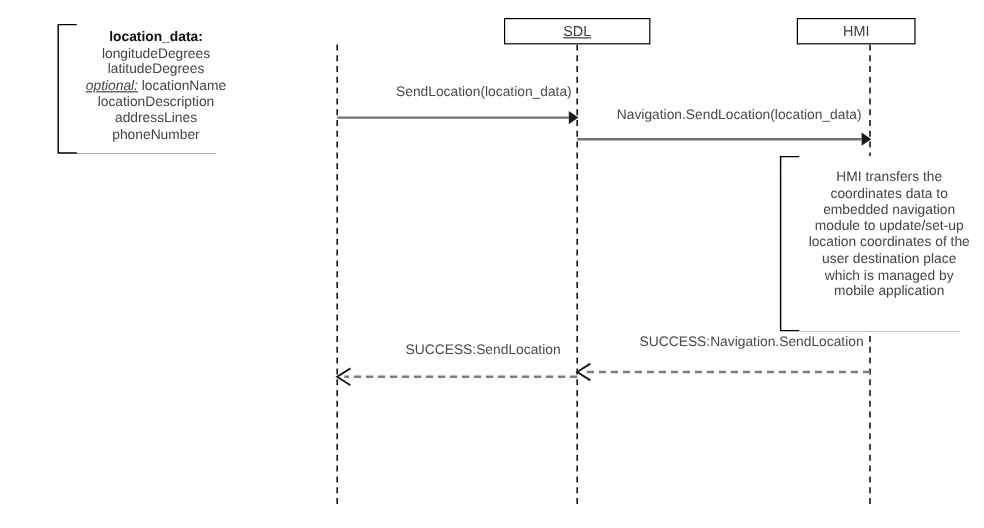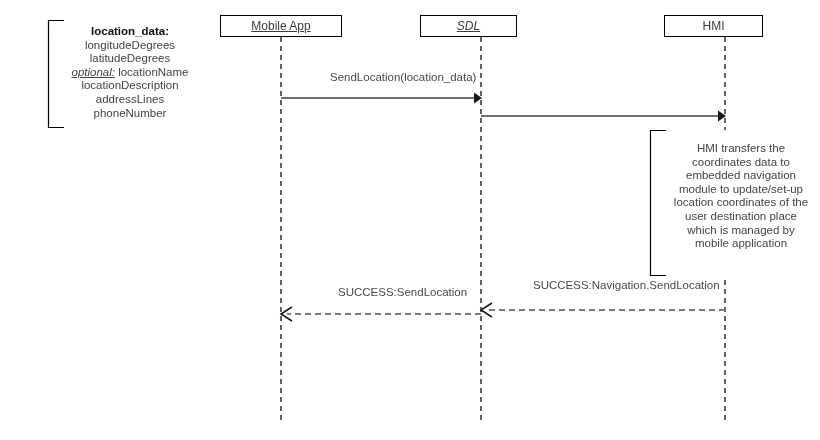--- a/index.html
+++ b/index.html
@@ -117,25 +117,22 @@
       <line x1="725" y1="310" x2="487" y2="310" stroke="#7d7d7d" stroke-width="2" stroke-dasharray="6 4"></line>
       <path d="M 492 303 L 481 310 L 492 317" fill="none" stroke="#1a1a1a" stroke-width="1.6"></path>
     </g>
 
     <g>
       <line x1="481" y1="314" x2="287" y2="314" stroke="#7d7d7d" stroke-width="2" stroke-dasharray="6 4"></line>
       <path d="M 292 307 L 281 314 L 292 321" fill="none" stroke="#1a1a1a" stroke-width="1.6"></path>
     </g>
   </svg>
 
-  <div class="lifeline-head underlined" style="left:220px; top:15px; width:122px;">
-    <span class="head-label">Mobile App</span>
-  </div>
 
-  <div class="lifeline-head underlined" style="left:420px; top:15px; width:97px;font-style:italic;">
+  <div class="lifeline-head underlined" style="left:420px; top:15px; width:122px;">
     <span class="head-label">SDL</span>
   </div>
 
   <div class="lifeline-head" style="left:664px; top:15px; width:99px;">
     <span class="head-label">HMI</span>
   </div>
 
   <div class="note" style="left:48px; top:20px; width:132px; height:108px;">
     <div class="note-body">
       <span class="note-title">location_data:</span>
@@ -148,18 +145,19 @@
       <span>phoneNumber</span>
     </div>
   </div>
 
   <div class="note" style="left:650px; top:130px; width:150px; height:146px;">
     <div class="note-body" style="padding-top:12px;">HMI transfers the coordinates data to embedded navigation module to update/set-up location coordinates of the user destination place which is managed by mobile application</div>
   </div>
 
   <div class="msg-label" style="left:303px; top:71px;">SendLocation(location_data)</div>
 
+  <div class="msg-label" style="left:487px; top:90px;">Navigation.SendLocation(location_data)</div>
 
   <div class="msg-label" style="left:506px; top:279px;">SUCCESS:Navigation.SendLocation</div>
 
   <div class="msg-label" style="left:311px; top:286px;">SUCCESS:SendLocation</div>
 
 </div>
 
 </body></html>

